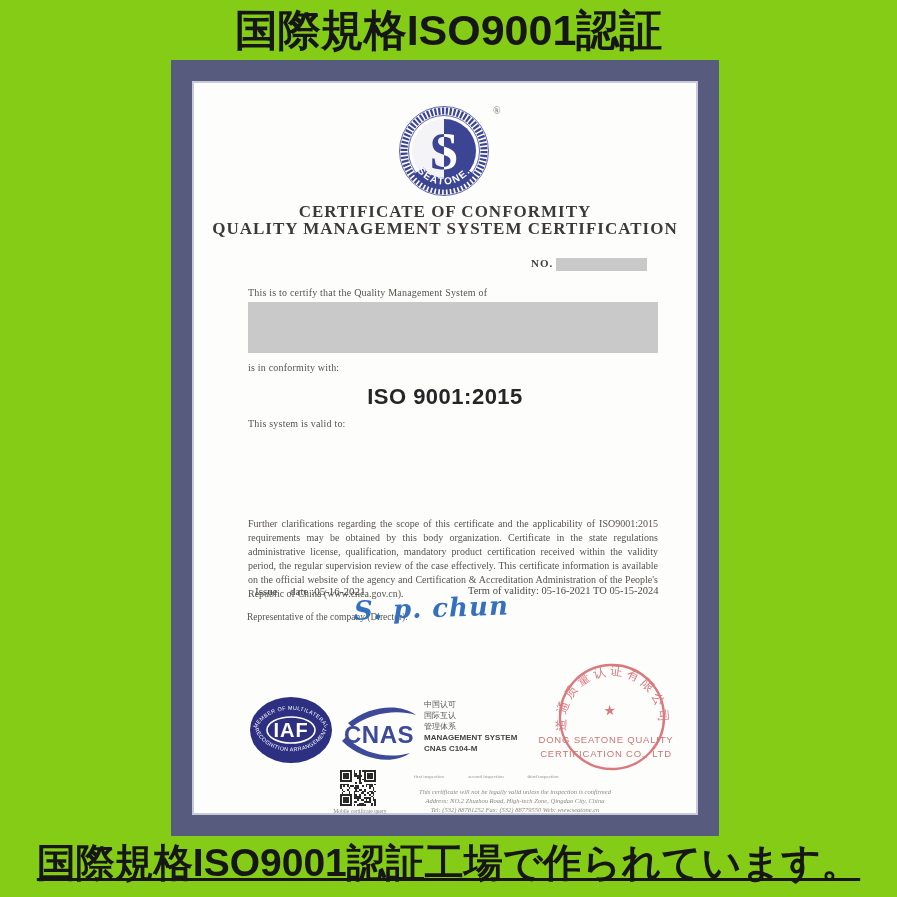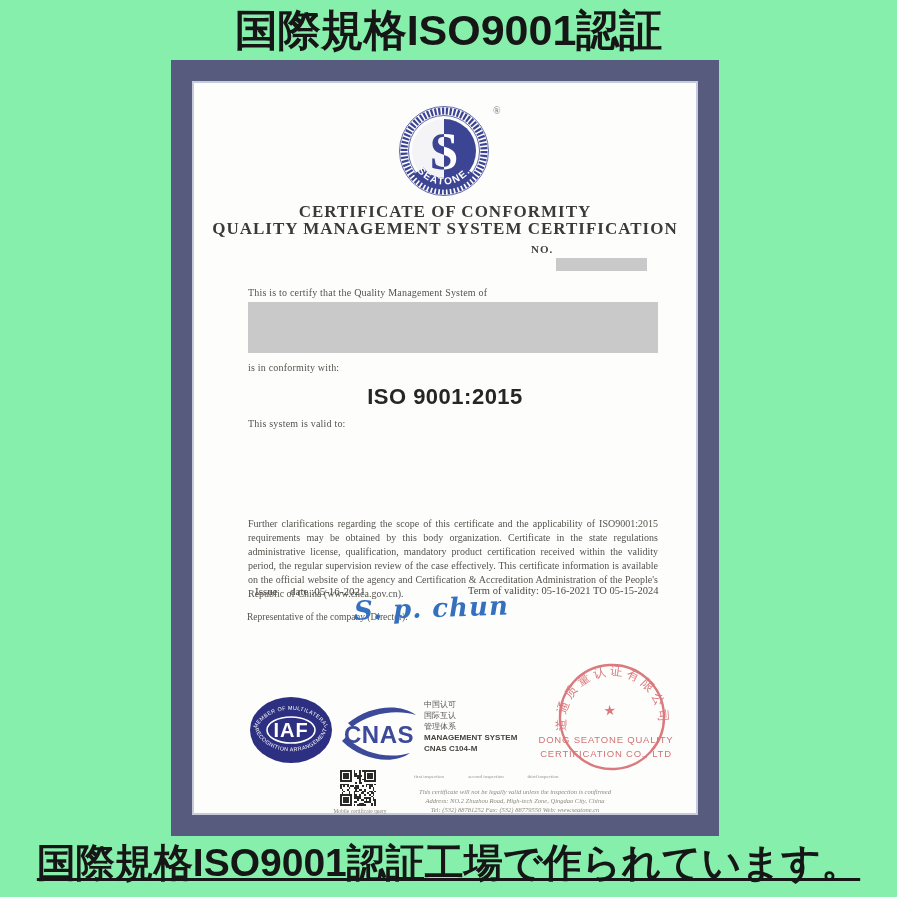--- a/index.html
+++ b/index.html
@@ -1,31 +1,31 @@
 <!DOCTYPE html>
 <html><head>
 <meta charset="utf-8">
 <style>
   html,body{margin:0;padding:0;background:#ffffff;}
-  .page{position:relative;width:897px;height:897px;background:#86efac;overflow:hidden;
+  .page{position:relative;width:897px;height:897px;background:#84cc16;overflow:hidden;
         font-family:"Liberation Serif",serif;}
   .banner{position:absolute;left:0;right:0;text-align:center;font-family:"Liberation Sans",sans-serif;
           font-weight:700;color:#161616;white-space:nowrap;}
   .banner-top{top:2px;font-size:43px;}
   .banner-bottom{top:836px;font-size:39px;text-decoration:underline;}
 
   .cert{position:absolute;left:171px;top:60px;width:548px;height:776px;box-sizing:border-box;
         border:21px solid #575b7d;background:#fdfdfc;}
   .cert::before{content:'';position:absolute;inset:0;border:2px solid #c6cada;pointer-events:none;}
   .cert *{box-sizing:border-box;}
   .abs{position:absolute;}
 
   .cert-title{left:0;width:506px;text-align:center;font-weight:700;color:#3b3a36;
               font-size:17px;letter-spacing:1px;line-height:16px;white-space:nowrap;}
-  .no-label{left:339px;top:162px;font-size:11px;font-weight:700;letter-spacing:1px;color:#44433e;}
+  .no-label{left:339px;top:176px;font-size:11px;font-weight:700;letter-spacing:1px;color:#44433e;}
   .redact{background:#c9c9c9;}
   .small-line{font-size:10px;color:#55534c;letter-spacing:0.2px;}
   .iso{left:0;top:303px;width:506px;text-align:center;font-family:"Liberation Sans",sans-serif;
        font-weight:700;font-size:22px;letter-spacing:0.5px;color:#262626;}
   .scope{left:0;top:370px;width:506px;text-align:center;font-weight:700;font-size:12.5px;
          letter-spacing:0.3px;color:#3c3b36;}
   .clarify{left:56px;top:436px;width:410px;font-size:10px;line-height:14px;text-align:justify;
            color:#55534c;}
   .issue-row{font-size:11px;color:#4c4a44;}
   .rep-label{left:55px;top:531px;font-size:9.5px;color:#55534c;}

